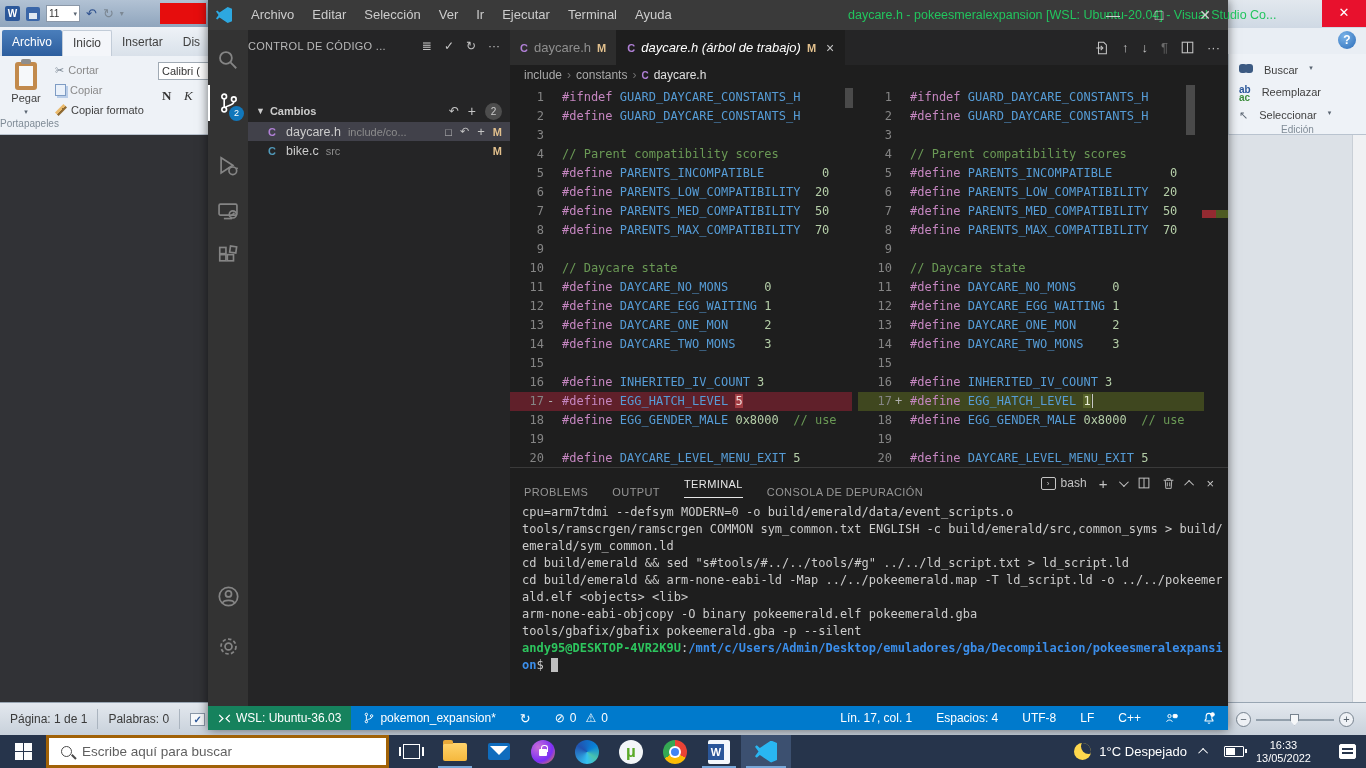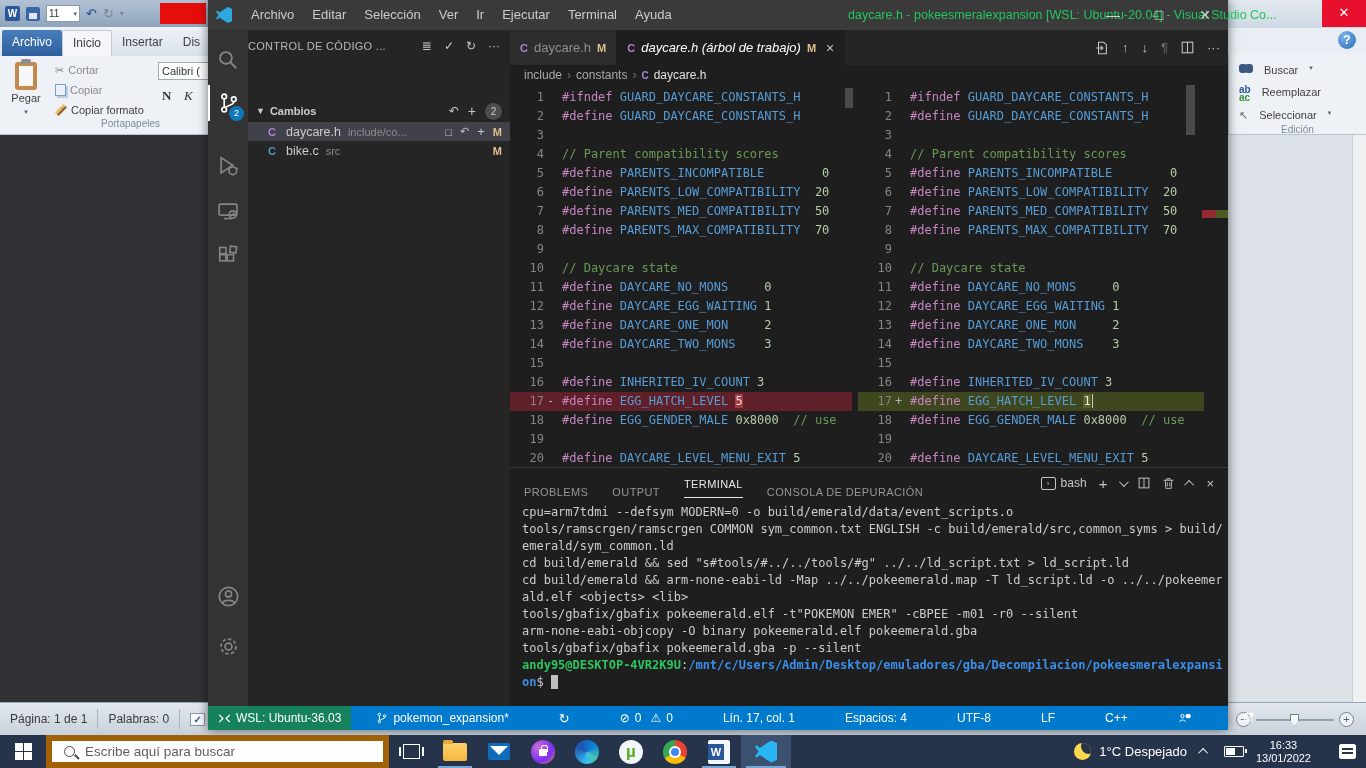--- a/index.html
+++ b/index.html
@@ -22,21 +22,21 @@
 .w-tab.activa{background:#f4f6fa;border:1px solid #c2ccd8;border-bottom:none;border-radius:2px 2px 0 0}
 .w-ribbon{left:0;top:56px;width:208px;height:79px;background:#eef2f7;border-bottom:1px solid #b9c3cf;overflow:hidden}
 .w-paste{position:absolute;left:4px;top:4px;width:44px;height:66px;text-align:center;font-size:11px;color:#3f3f3f}
 .clipboard-ic{width:22px;height:28px;margin:2px auto 2px;background:#c28a4c;border-radius:3px;position:relative}
 .clipboard-ic:before{content:"";position:absolute;left:4px;top:4px;width:14px;height:20px;background:#f6f8fa}
 .clipboard-ic:after{content:"";position:absolute;left:6px;top:-3px;width:10px;height:5px;background:#8e8e8e;border-radius:2px}
 .w-cliprow{position:absolute;left:55px;height:16px;display:flex;align-items:center;gap:4px;font-size:11px;color:#8a8a8a;white-space:nowrap}
 .w-cliprow.dark{color:#3f3f3f}
 .copy-ic{width:11px;height:12px;border:1px solid #7e9cc4;background:#eaf1fa;box-shadow:2px 2px 0 #b9cde8}
 .brush-ic{width:12px;height:12px;background:linear-gradient(135deg,#e9b96b 50%,#8f6a32 50%);clip-path:polygon(0 70%,70% 0,100% 30%,30% 100%)}
-.w-grouplabel{position:absolute;left:0;top:62px;width:160px;text-align:right;font-size:10px;color:#7f8b96}
+.w-grouplabel{position:absolute;left:0;top:62px;width:160px;text-align:left;font-size:10px;color:#7f8b96}
 .w-fontbox{position:absolute;left:158px;top:6px;width:60px;height:18px;background:#fff;border:1px solid #a0aab4;font-size:11px;color:#333;line-height:16px;padding-left:3px;white-space:nowrap}
 .w-bold{position:absolute;left:162px;top:32px;font-weight:bold;font-size:13px;color:#333;font-family:"Liberation Serif",serif}
 .w-italic{position:absolute;left:184px;top:32px;font-style:italic;font-size:13px;color:#333;font-family:"Liberation Serif",serif}
 .w-leftdoc{left:0;top:135px;width:208px;height:570px;background:#313236}
 .w-right-title{left:1228px;top:0;width:138px;height:28px;background:linear-gradient(#e2e8ee,#cfd9e4)}
 .w-close-red{position:absolute;left:1322px;top:0;width:44px;height:27px;background:#e8112d;color:#fff;font-size:13px;text-align:center;line-height:26px}
 .w-help-strip{left:1228px;top:28px;width:138px;height:26px;background:#e9eef4}
 .w-help{position:absolute;left:1338px;top:31px;width:18px;height:18px;border-radius:50%;background:radial-gradient(circle at 35% 30%,#7ab3e8,#2b6cb8);color:#fff;font-size:12px;font-weight:bold;text-align:center;line-height:18px}
 .w-edit-group{left:1228px;top:54px;width:138px;height:81px;background:#eef2f7;border-left:1px solid #c6d0da;border-bottom:1px solid #b9c3cf;font-size:11px;color:#3f3f3f}
 .w-editrow{position:absolute;left:10px;display:flex;align-items:flex-start;gap:11px;white-space:nowrap}
@@ -117,30 +117,30 @@
 .chev{display:inline-block;width:7px;height:7px;border-right:1.4px solid #c5c5c5;border-bottom:1.4px solid #c5c5c5}
 .chev.down{transform:rotate(45deg) translateY(-2px)}
 .chev.up{transform:rotate(-135deg) translateY(-2px)}
 .term{position:absolute;left:12px;top:36px;width:700px;height:200px;overflow:hidden}
 .trow{min-height:17px;line-height:17px;font-size:12px;white-space:pre;font-family:"DejaVu Sans Mono",monospace;color:#cccccc}
 .tk-tp{color:#cccccc}.tk-tg{color:#2dc55e;font-weight:bold}.tk-tb{color:#3b8eea;font-weight:bold}
 .tk-tc{background:#bfbfbf;color:#1e1e1e}
 
 
 .statusbar{position:absolute;left:0;top:706px;width:100%;height:24px;background:#007acc;display:flex;align-items:center;color:#fff;font-size:12px}
-.sbitem{display:flex;align-items:center;gap:5px;padding:0 25px;height:24px;white-space:nowrap}
+.sbitem{display:flex;align-items:center;gap:5px;padding:0 12px;height:24px;white-space:nowrap}
 .sb-remote{background:#16825d;padding:0 10px}
 .sb-spacer{flex:1}
 
 
 .taskbar{left:0;top:735px;width:1366px;height:33px;background:#26344b;display:flex;align-items:center}
 .tb-start{width:46px;height:33px;display:flex;align-items:center;justify-content:center}
 .winlogo{width:17px;height:17px;display:grid;grid-template-columns:8px 8px;grid-template-rows:8px 8px;gap:1px}
 .winlogo div{background:#fdfdfd}
-.tb-search{width:343px;height:33px;background:#fff;display:flex;align-items:center;gap:10px;padding-left:12px;border:6px solid #a16207}
+.tb-search{width:343px;height:33px;background:#fff;display:flex;align-items:center;gap:10px;padding-left:12px;border:3px solid #a16207}
 .search-ic{width:11px;height:11px;border:1.6px solid #4a4a4a;border-radius:50%;position:relative}
 .search-ic:after{content:"";position:absolute;left:9px;top:9px;width:6px;height:1.6px;background:#4a4a4a;transform:rotate(45deg)}
 .tb-search span{font-size:13.5px;color:#5f5f5f}
 .tb-cell{width:44px;height:33px;display:flex;align-items:center;justify-content:center;position:relative}
 .tb-cell.open:after{content:"";position:absolute;bottom:0;left:5px;right:5px;height:2.5px;background:#77a7d8}
 .tb-cell.activewin{background:#3c5070}
 .taskview{width:17px;height:15px;border:1.6px solid #fff;position:relative}
 .taskview:before{content:"";position:absolute;left:-5px;top:2px;width:2px;height:9px;background:#fff}
 .taskview:after{content:"";position:absolute;right:-5px;top:2px;width:2px;height:9px;background:#fff}
 .folder-ic{width:24px;height:18px;background:linear-gradient(#ffd36b,#f5b83d);border-radius:2px;position:relative}
@@ -492,21 +492,20 @@
         <span class="chev up"></span>
         <span>×</span>
       </div>
       <div class="term" id="terminal">
           <div class="trow"><span class="tk-tp">cpu=arm7tdmi --defsym MODERN=0 -o build/emerald/data/event_scripts.o</span></div>
           <div class="trow"><span class="tk-tp">tools/ramscrgen/ramscrgen COMMON sym_common.txt ENGLISH -c build/emerald/src,common_syms &gt; build/</span></div>
           <div class="trow"><span class="tk-tp">emerald/sym_common.ld</span></div>
           <div class="trow"><span class="tk-tp">cd build/emerald &amp;&amp; sed "s#tools/#../../tools/#g" ../../ld_script.txt &gt; ld_script.ld</span></div>
           <div class="trow"><span class="tk-tp">cd build/emerald &amp;&amp; arm-none-eabi-ld -Map ../../pokeemerald.map -T ld_script.ld -o ../../pokeemer</span></div>
           <div class="trow"><span class="tk-tp">ald.elf &lt;objects&gt; &lt;lib&gt;</span></div>
-          <div class="trow"><span class="tk-tp">tools/gbafix/gbafix pokeemerald.elf -t"POKEMON EMER" -cBPEE -m01 -r0 --silent</span></div>
           <div class="trow"><span class="tk-tp">arm-none-eabi-objcopy -O binary pokeemerald.elf pokeemerald.gba</span></div>
           <div class="trow"><span class="tk-tp">tools/gbafix/gbafix pokeemerald.gba -p --silent</span></div>
           <div class="trow"><span class="tk-tg">andy95@DESKTOP-4VR2K9U</span><span class="tk-tp">:</span><span class="tk-tb">/mnt/c/Users/Admin/Desktop/emuladores/gba/Decompilacion/pokeesmeralexpansi</span></div>
           <div class="trow"><span class="tk-tb">on</span><span class="tk-tp">$ </span><span class="tk-tc"> </span></div>
         </div>
     </div>
 
     <div class="statusbar">
       <div class="sbitem sb-remote">
         <svg class="ic" width="13" height="13" viewBox="0 0 16 16" fill="none" stroke="#fff" stroke-width="1.6">
@@ -596,18 +595,18 @@
         <div class="vscodeapp-ic"></div>
       </div>
   </div>
   <div class="tb-right a">
     <div class="moon-ic"></div>
     <span style="font-size:13px;margin:0 14px 0 8px">1°C Despejado</span>
     <span class="chev up" style="border-color:#fff;margin-right:14px"></span>
     <div class="batt"></div>
     <div class="clock" style="margin:0 28px 0 12px">
       <div>16:33</div>
-      <div>13/01/2022</div>
+      <div>13/05/2022</div>
     </div>
     <div class="notif-ic" style="margin-right:10px"></div>
   </div>
 
 </div>
 
 </body></html>

